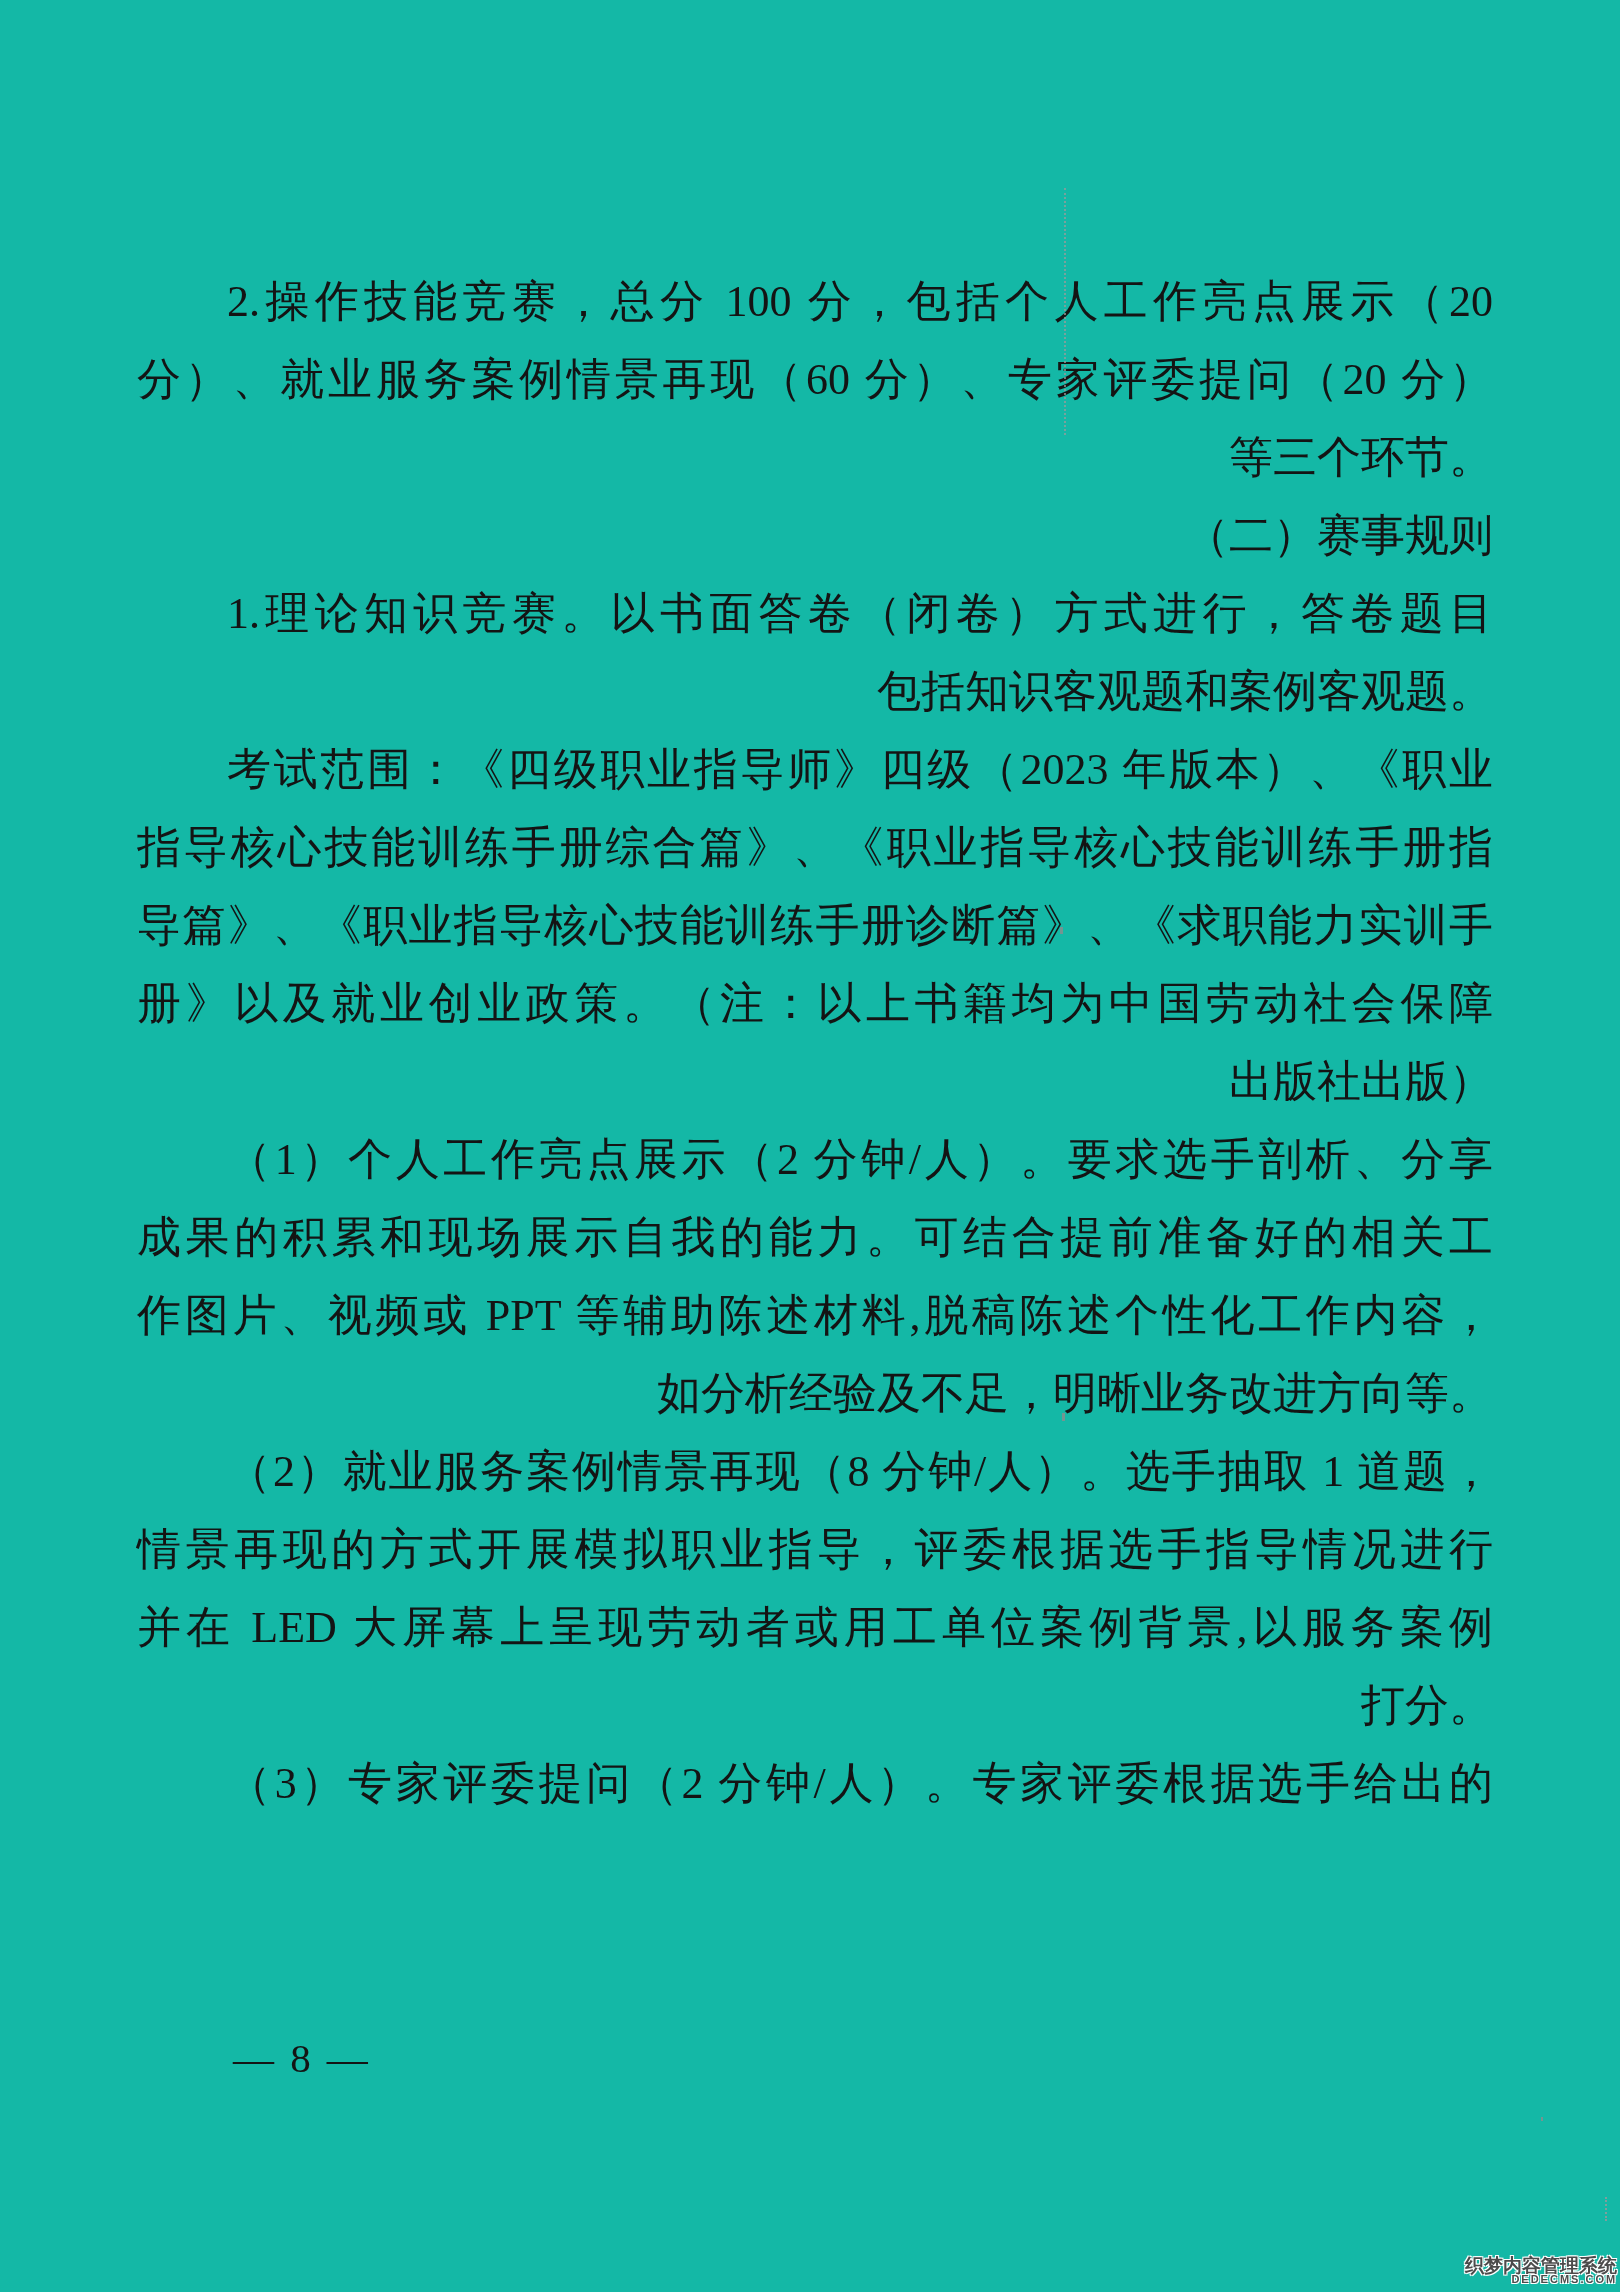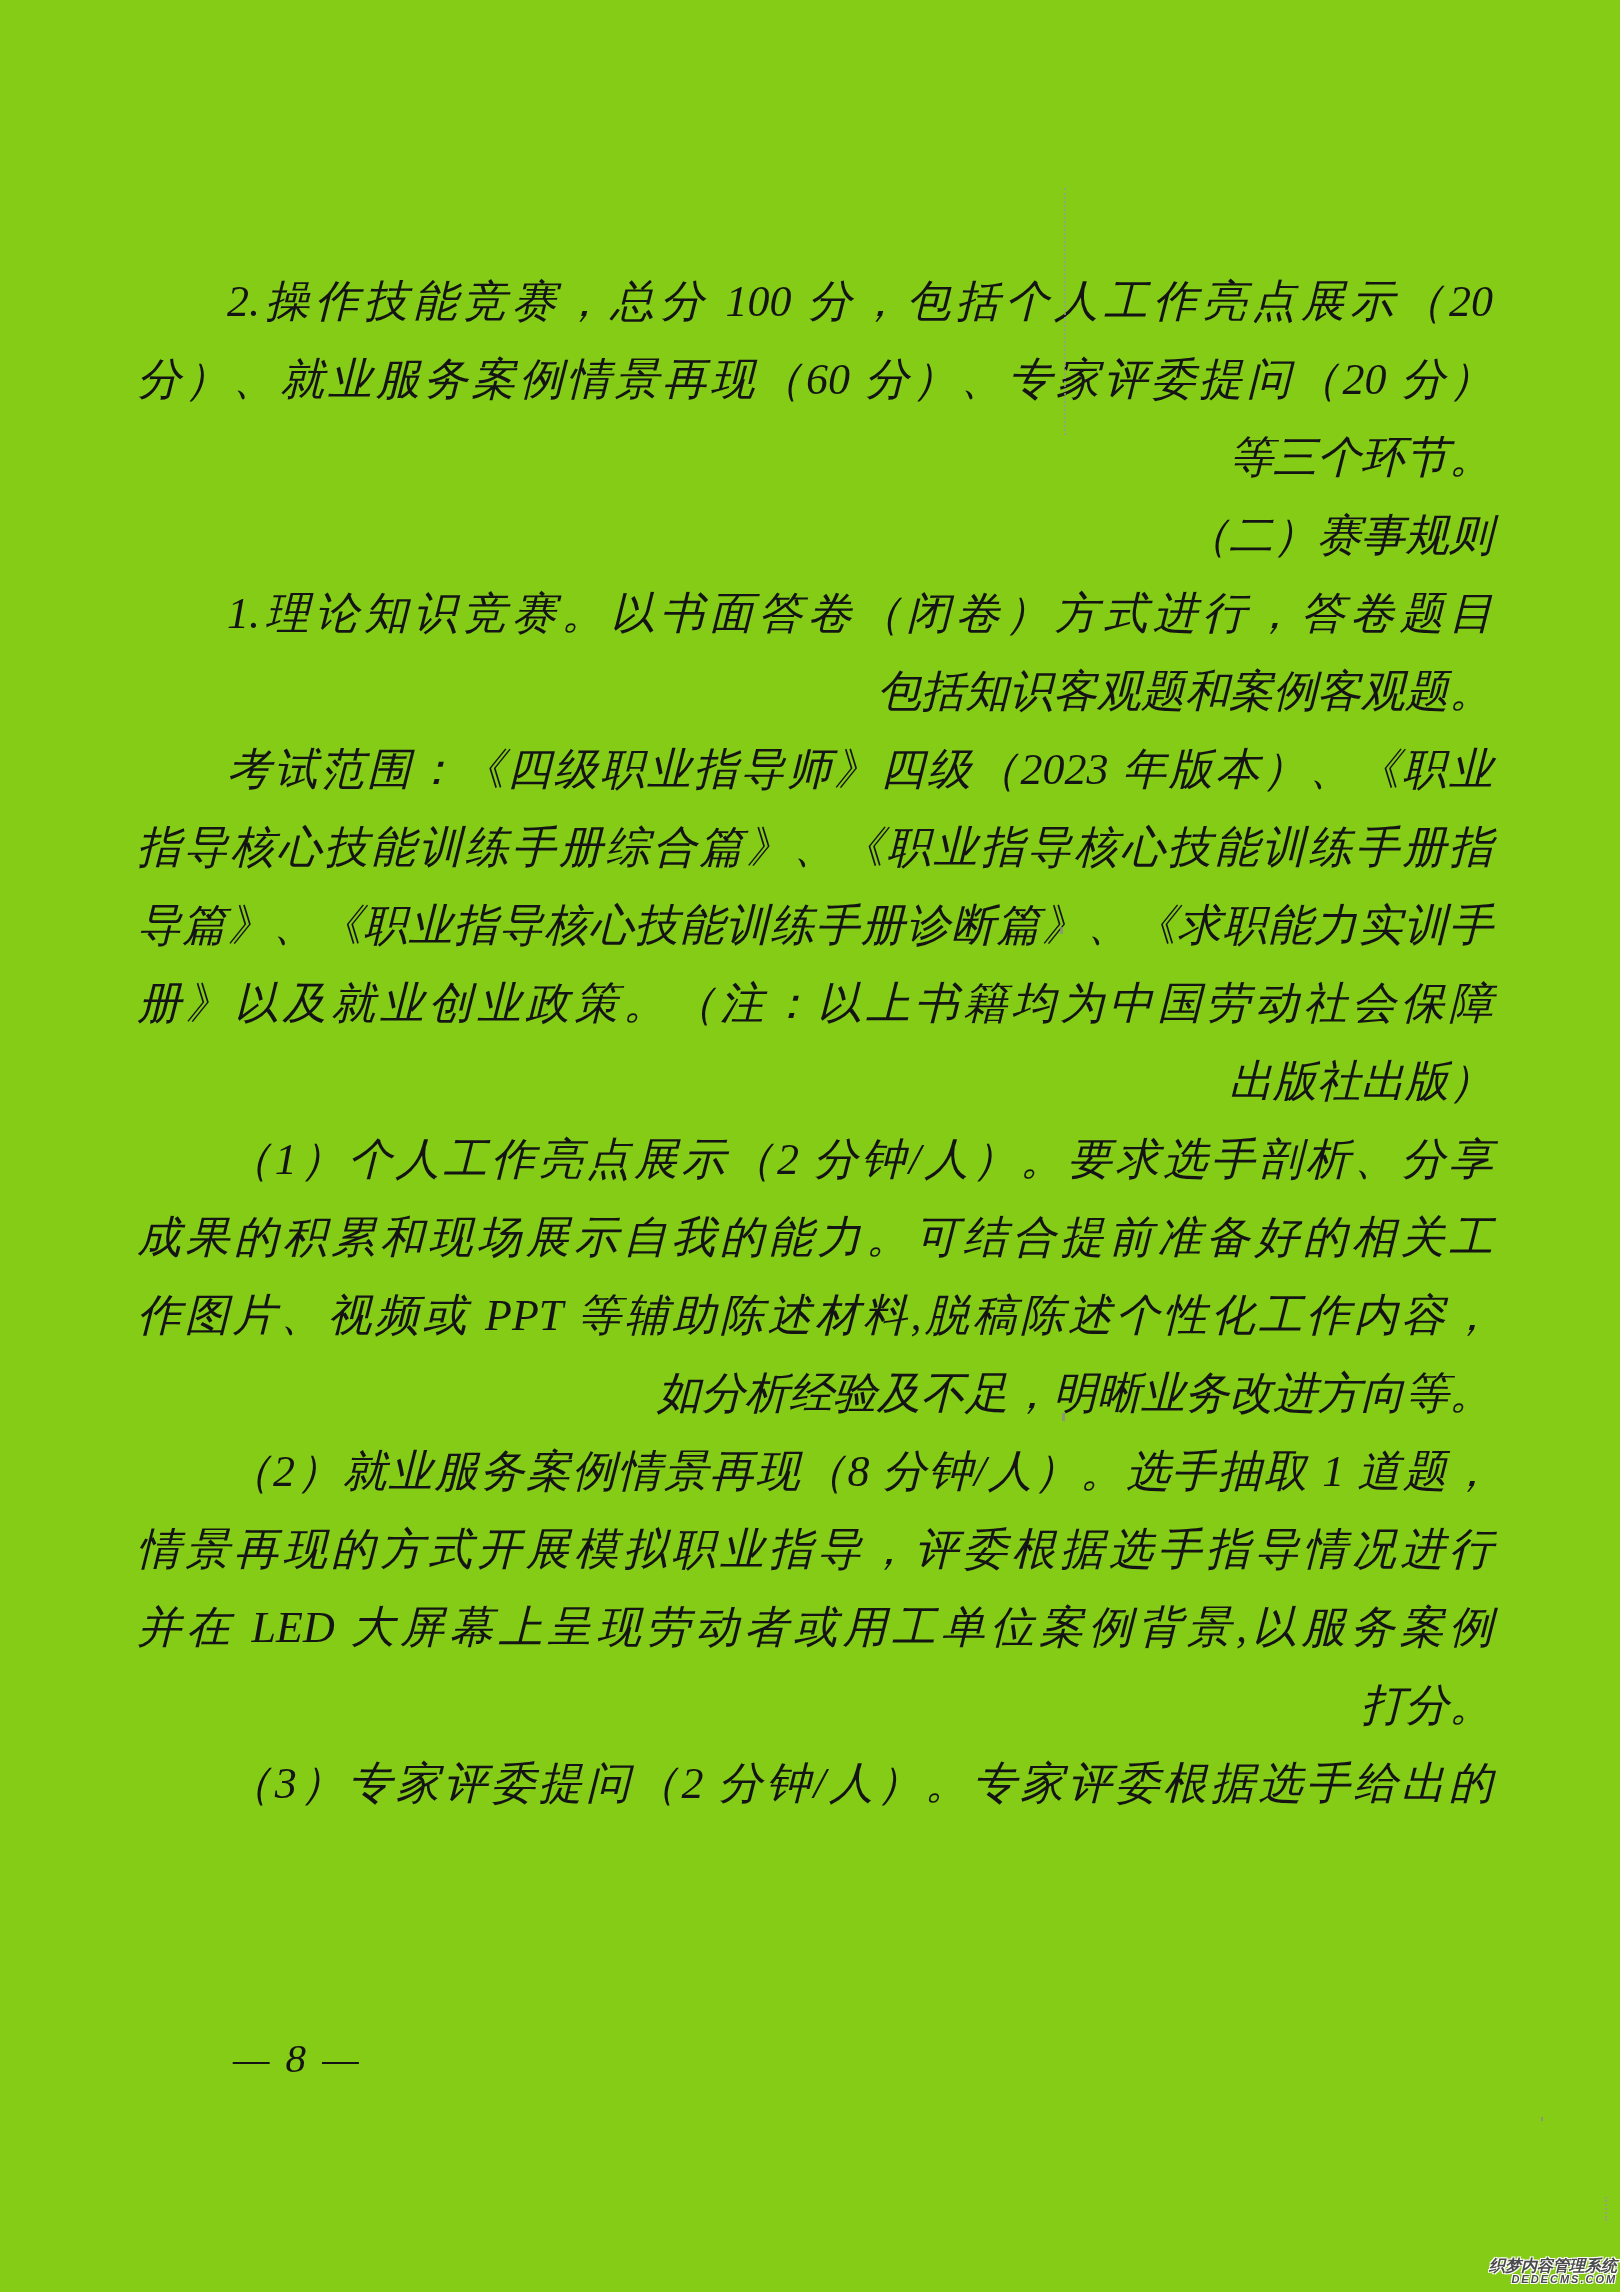--- a/index.html
+++ b/index.html
@@ -4,25 +4,24 @@
 <style>
   html, body {
     margin: 0;
     padding: 0;
     background: #ffffff;
   }
   .page {
     position: relative;
     width: 1620px;
     height: 2293px;
-    background: #84cc16;
+    background: #14b8a6;
     overflow: hidden;
     font-family: "Liberation Serif", "DejaVu Serif", serif;
     color: #141414;
-    font-style: italic;
   }
   .textblock {
     position: absolute;
     left: 137px;
     top: 263px;
     width: 1356px;
     font-size: 44px;
     color: #141414;
   }
   .line {
@@ -52,21 +51,21 @@
     position: absolute;
     right: 2.9px;
     bottom: 5.9px;
     text-align: right;
     font-family: "Liberation Sans", "DejaVu Sans", sans-serif;
     font-weight: bold;
     color: #4b4b4b;
     text-shadow: -1px -1px 0 #ffffff, 1px -1px 0 #ffffff, -1px 1px 0 #ffffff, 1px 1px 0 #ffffff;
   }
   .watermark .wm-cn {
-    font-size: 16px;
+    font-size: 19px;
     line-height: 14.7px;
     letter-spacing: 0px;
   }
   .watermark .wm-en {
     font-size: 11px;
     line-height: 13.7px;
     letter-spacing: 2px;
   }
   
   .artifact-dotted-line {

